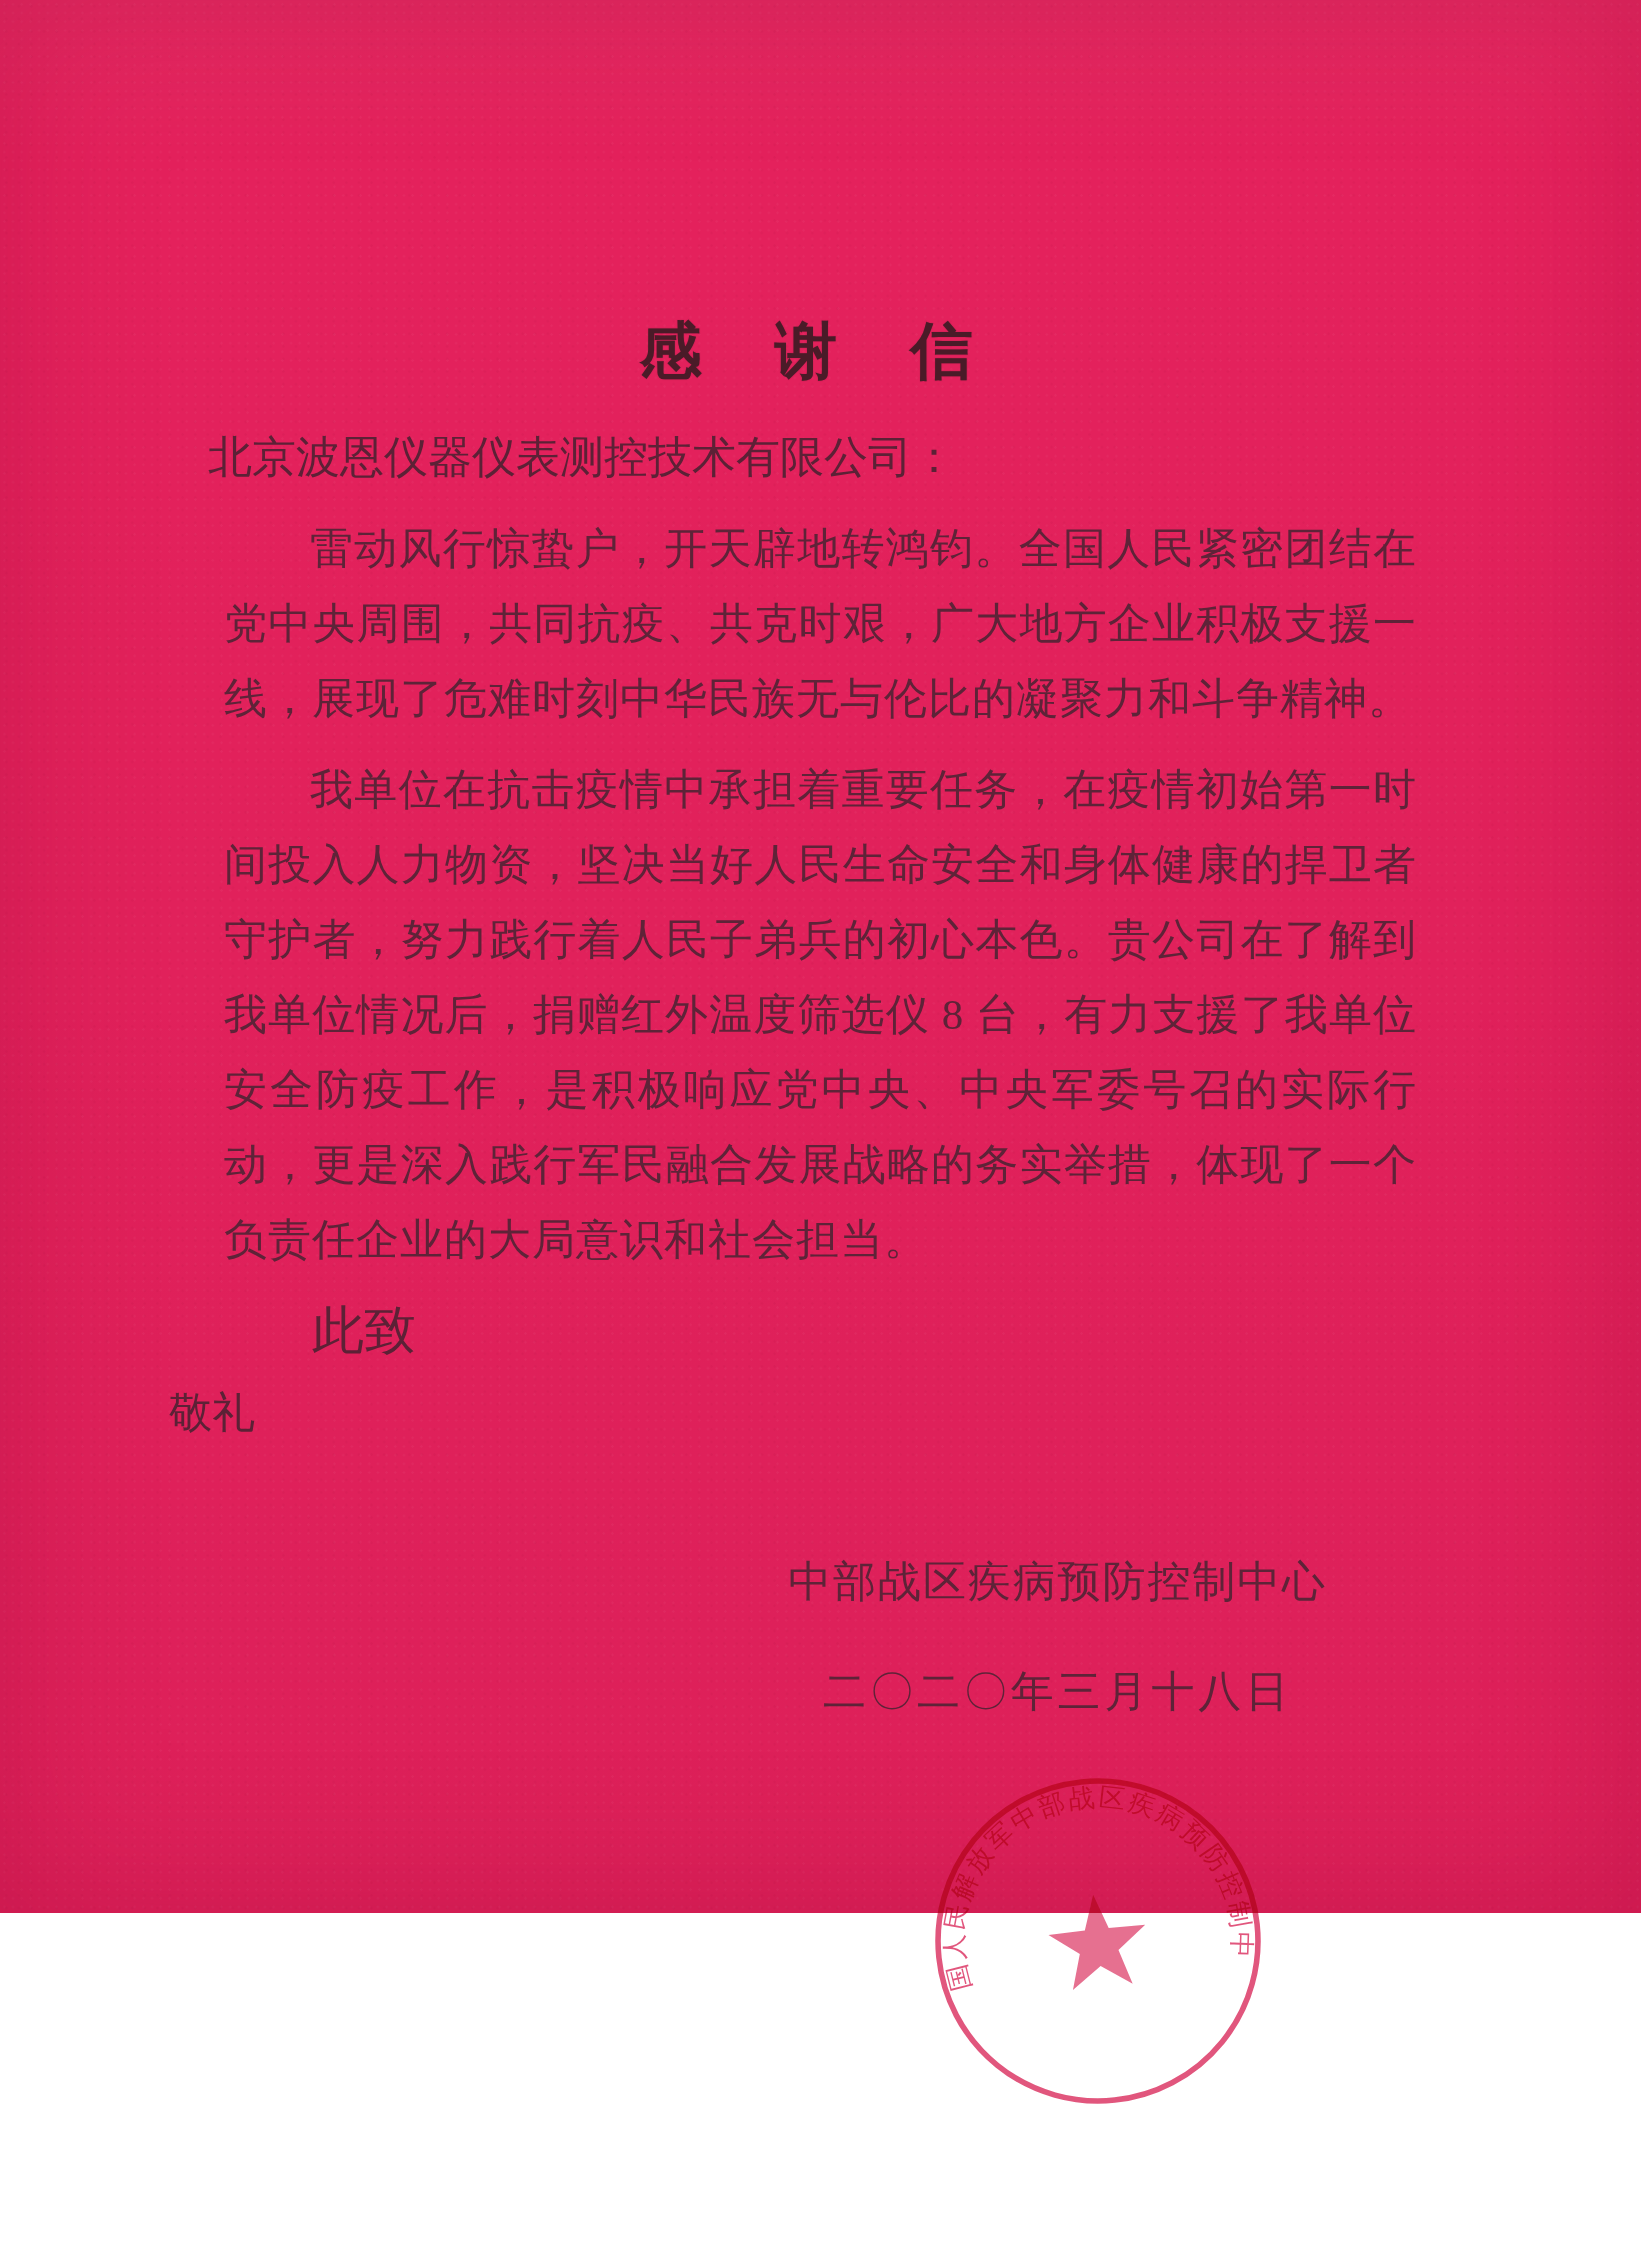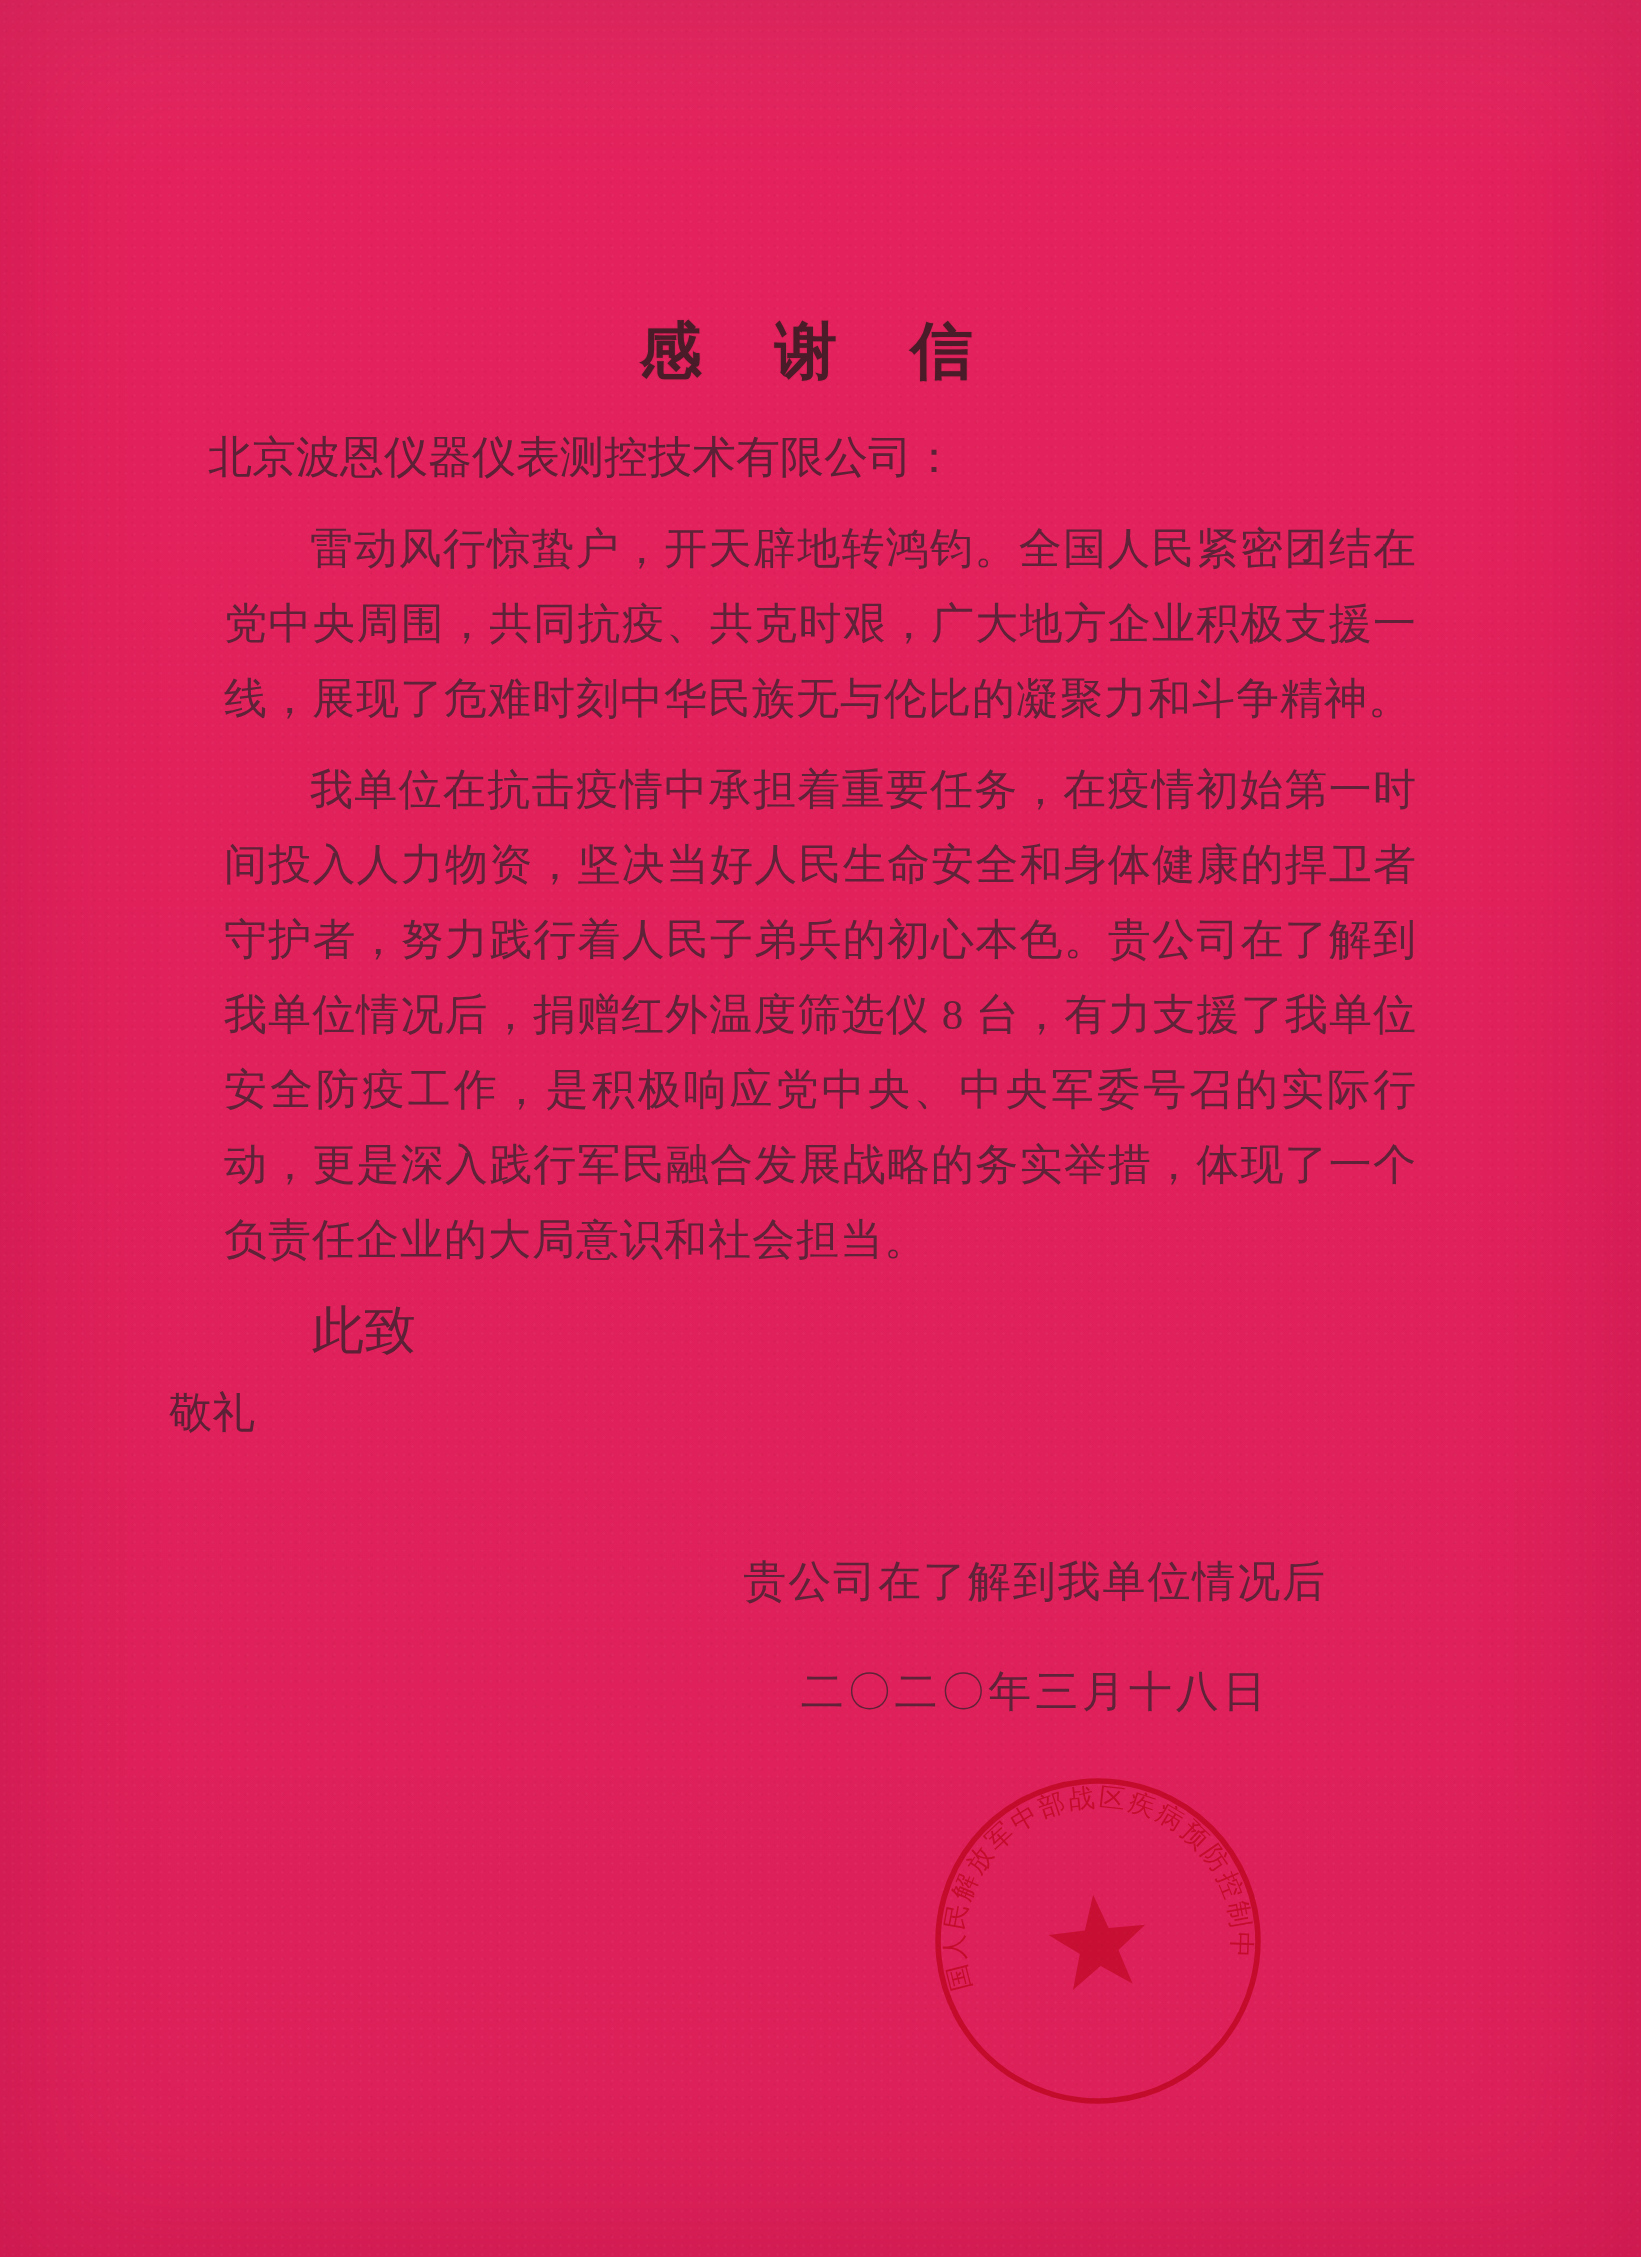--- a/index.html
+++ b/index.html
@@ -6,21 +6,21 @@
     margin: 0;
     padding: 0;
     width: 1641px;
     height: 2257px;
     overflow: hidden;
     font-family: "Liberation Serif", "DejaVu Serif", serif;
   }
   .page {
     position: relative;
     width: 1641px;
-    height: 2257px;
+    height: 1913px;
     background-color: #e4215c;
     background-image:
       radial-gradient(rgba(255,255,255,0.035) 1px, transparent 1.4px),
       radial-gradient(rgba(120,0,40,0.05) 1px, transparent 1.5px),
       linear-gradient(180deg, rgba(255,255,255,0.04) 0%, rgba(0,0,0,0.0) 8%, rgba(0,0,0,0.03) 100%);
     background-size: 8.7px 8.7px, 12.6px 12.6px, 100% 100%;
     box-shadow: inset 0 0 154px rgba(140,0,45,0.25);
     color: #5c2136;
     box-sizing: border-box;
     padding: 0 208px;
@@ -129,21 +129,21 @@
   <div class="body-text">
     <p>雷动风行惊蛰户，开天辟地转鸿钧。全国人民紧密团结在党中央周围，共同抗疫、共克时艰，广大地方企业积极支援一线，展现了危难时刻中华民族无与伦比的凝聚力和斗争精神。</p>
     <p>我单位在抗击疫情中承担着重要任务，在疫情初始第一时间投入人力物资，坚决当好人民生命安全和身体健康的捍卫者守护者，努力践行着人民子弟兵的初心本色。贵公司在了解到我单位情况后，捐赠红外温度筛选仪 8 台，有力支援了我单位安全防疫工作，是积极响应党中央、中央军委号召的实际行动，更是深入践行军民融合发展战略的务实举措，体现了一个负责任企业的大局意识和社会担当。</p>
   </div>
 
   <p class="closing-salute">此致</p>
 
   <p class="closing-regards">敬礼</p>
 
   <div class="signature-block">
-    <p class="signature-line">贵公司在了解到我单位情况后</p>
+    <p class="signature-line">中部战区疾病预防控制中心</p>
     <p class="date-line">二〇二〇年三月十八日</p>
   </div>
 
   <svg class="seal" viewBox="0 0 400 400" xmlns="http://www.w3.org/2000/svg">
     <defs>
       <path id="seal-arc-path" d="M 63.7 249.6 A 145 145 0 1 1 336.3 249.6" fill="none"></path>
     </defs>
     <circle class="seal-ring" cx="200" cy="200" r="172"></circle>
     <text class="seal-text" text-anchor="middle">
       <textPath href="#seal-arc-path" startOffset="50%">中国人民解放军中部战区疾病预防控制中心</textPath>

